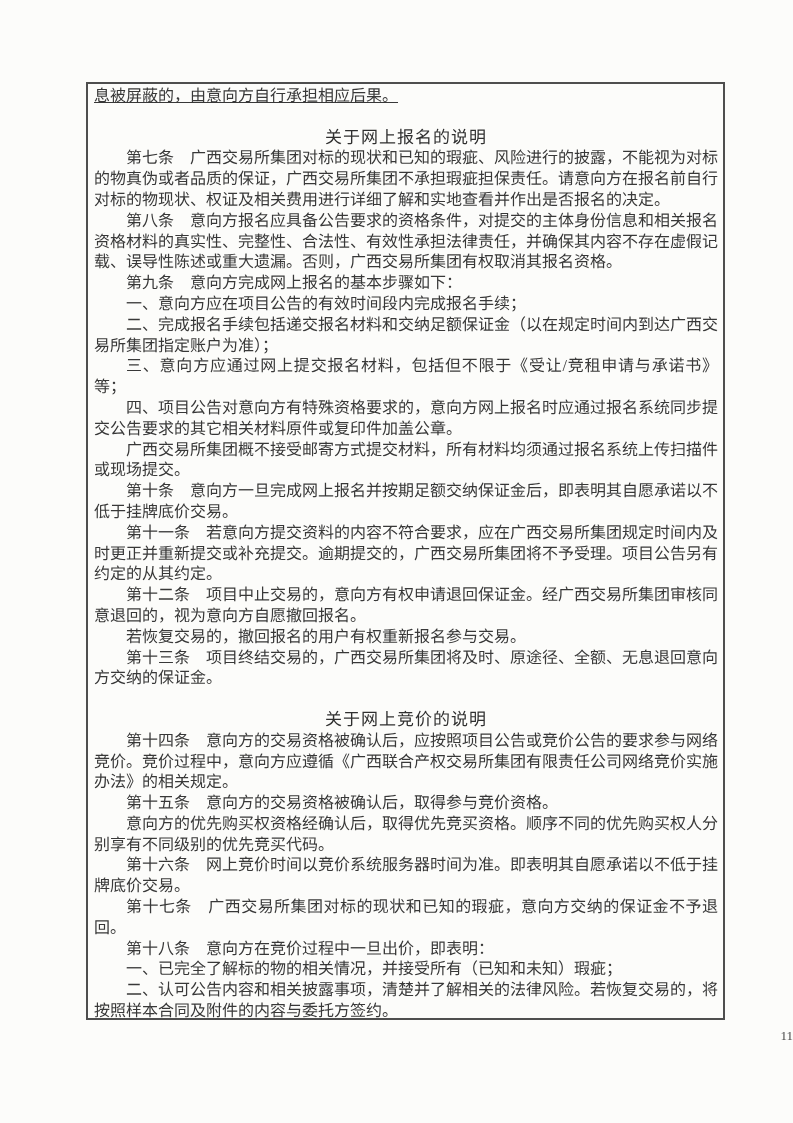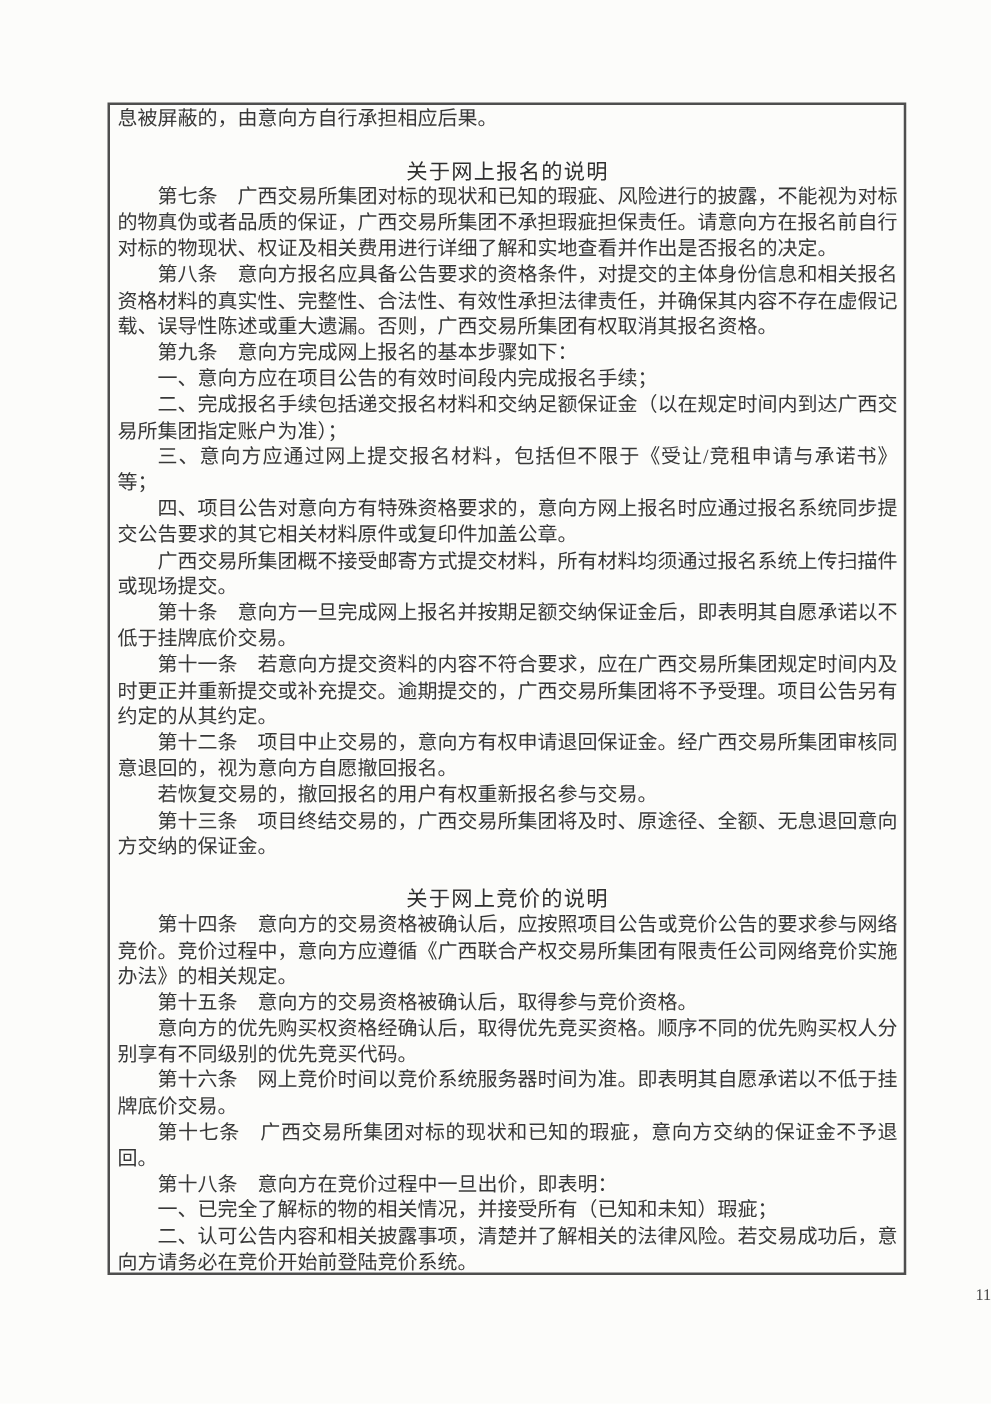--- a/index.html
+++ b/index.html
@@ -22,21 +22,21 @@
     padding: 2px 5px 0 6px;
     overflow: hidden;
   }
   .doc {
     font-size: 16px;
     line-height: 20.8px;
     color: #383838;
     text-align: justify;
   }
   .doc p { text-indent: 2em; }
-  .doc p.cont { text-indent: 0; }
+  .doc p.cont { text-indent: 0; text-decoration: underline; }
   .section-title {
     text-align: center;
     text-indent: 0 !important;
     font-weight: normal;
     font-size: 17px;
     line-height: 20.8px;
     margin-top: 20.8px;
     color: #2f2f2f;
     letter-spacing: 1px;
   }
@@ -77,21 +77,21 @@
 
       <div>
         <div class="section-title">关于网上竞价的说明</div>
         <p>第十四条　意向方的交易资格被确认后，应按照项目公告或竞价公告的要求参与网络竞价。竞价过程中，意向方应遵循《广西联合产权交易所集团有限责任公司网络竞价实施办法》的相关规定。</p>
         <p>第十五条　意向方的交易资格被确认后，取得参与竞价资格。</p>
         <p>意向方的优先购买权资格经确认后，取得优先竞买资格。顺序不同的优先购买权人分别享有不同级别的优先竞买代码。</p>
         <p>第十六条　网上竞价时间以竞价系统服务器时间为准。即表明其自愿承诺以不低于挂牌底价交易。</p>
         <p>第十七条　广西交易所集团对标的现状和已知的瑕疵，意向方交纳的保证金不予退回。</p>
         <p>第十八条　意向方在竞价过程中一旦出价，即表明：</p>
         <p>一、已完全了解标的物的相关情况，并接受所有（已知和未知）瑕疵；</p>
-        <p>二、认可公告内容和相关披露事项，清楚并了解相关的法律风险。若交易成功后，意向方请务必在竞价开始前登陆竞价系统。</p>
+        <p>二、认可公告内容和相关披露事项，清楚并了解相关的法律风险。若恢复交易的，将按照样本合同及附件的内容与委托方签约。</p>
         <p>第十九条　意向方应对自备报价终端的使用性能和安全性以及网络安全自行负责。若因设备故障、网络异常或操作失误导致的一切损失，由意向方自行承担。</p>
       </div>
 
     </div>
   </div>
 
   <div class="page-number">11</div>
 </div>
 
 </body></html>

